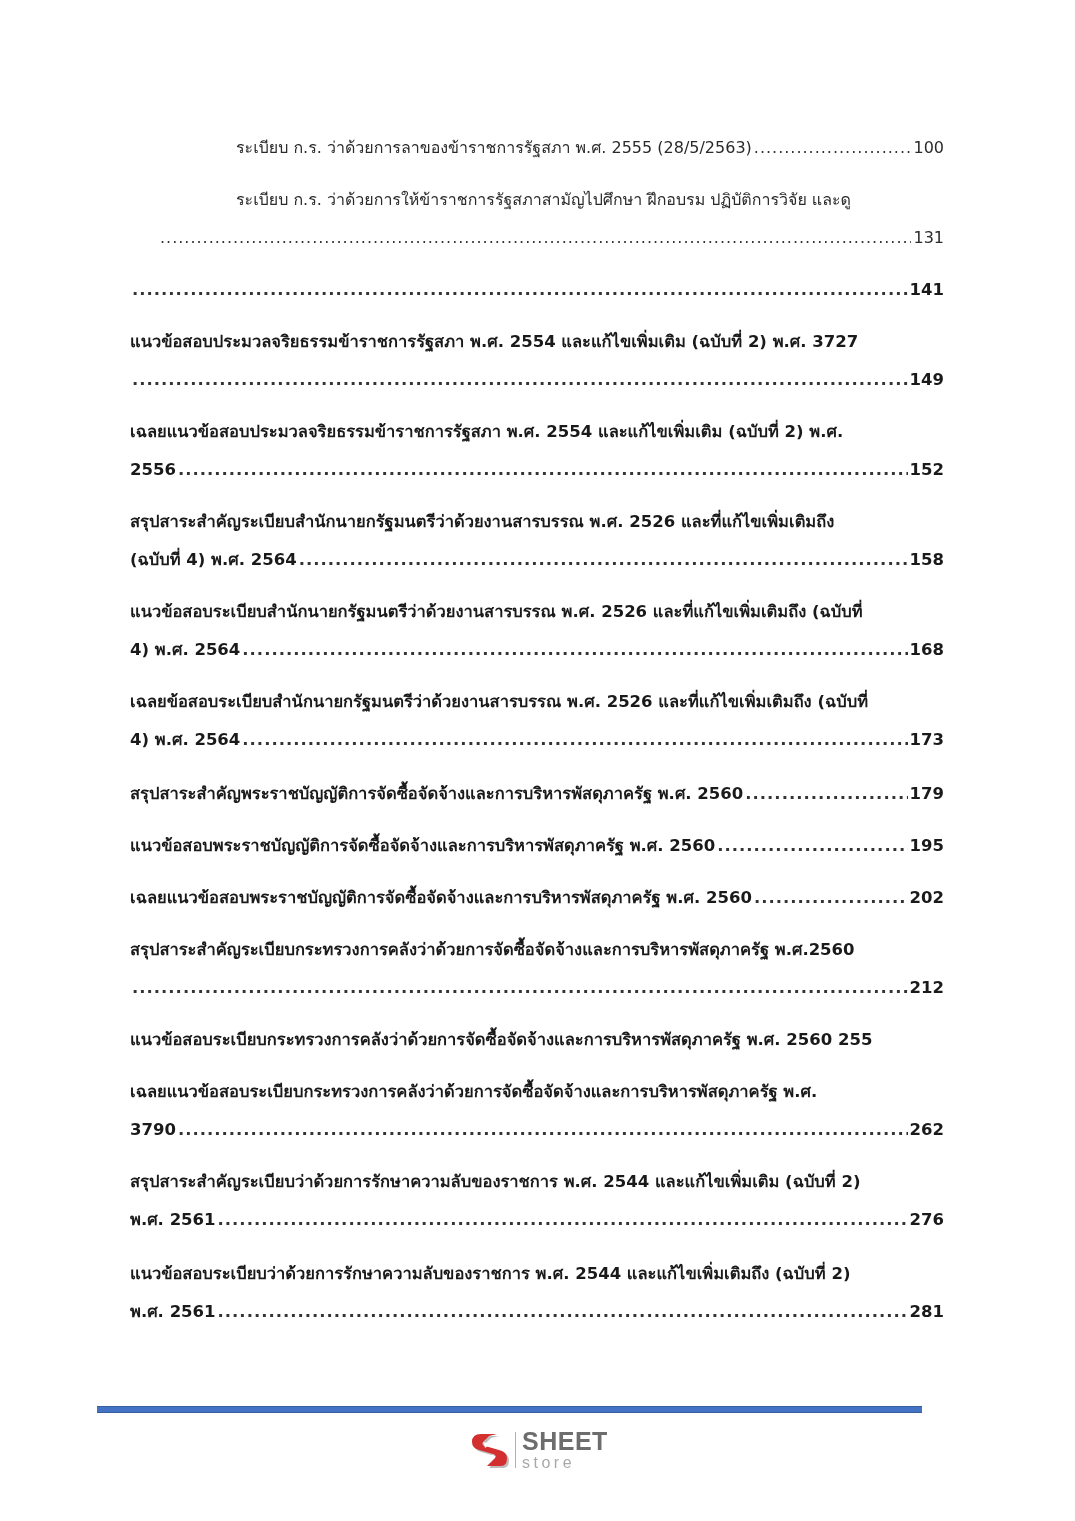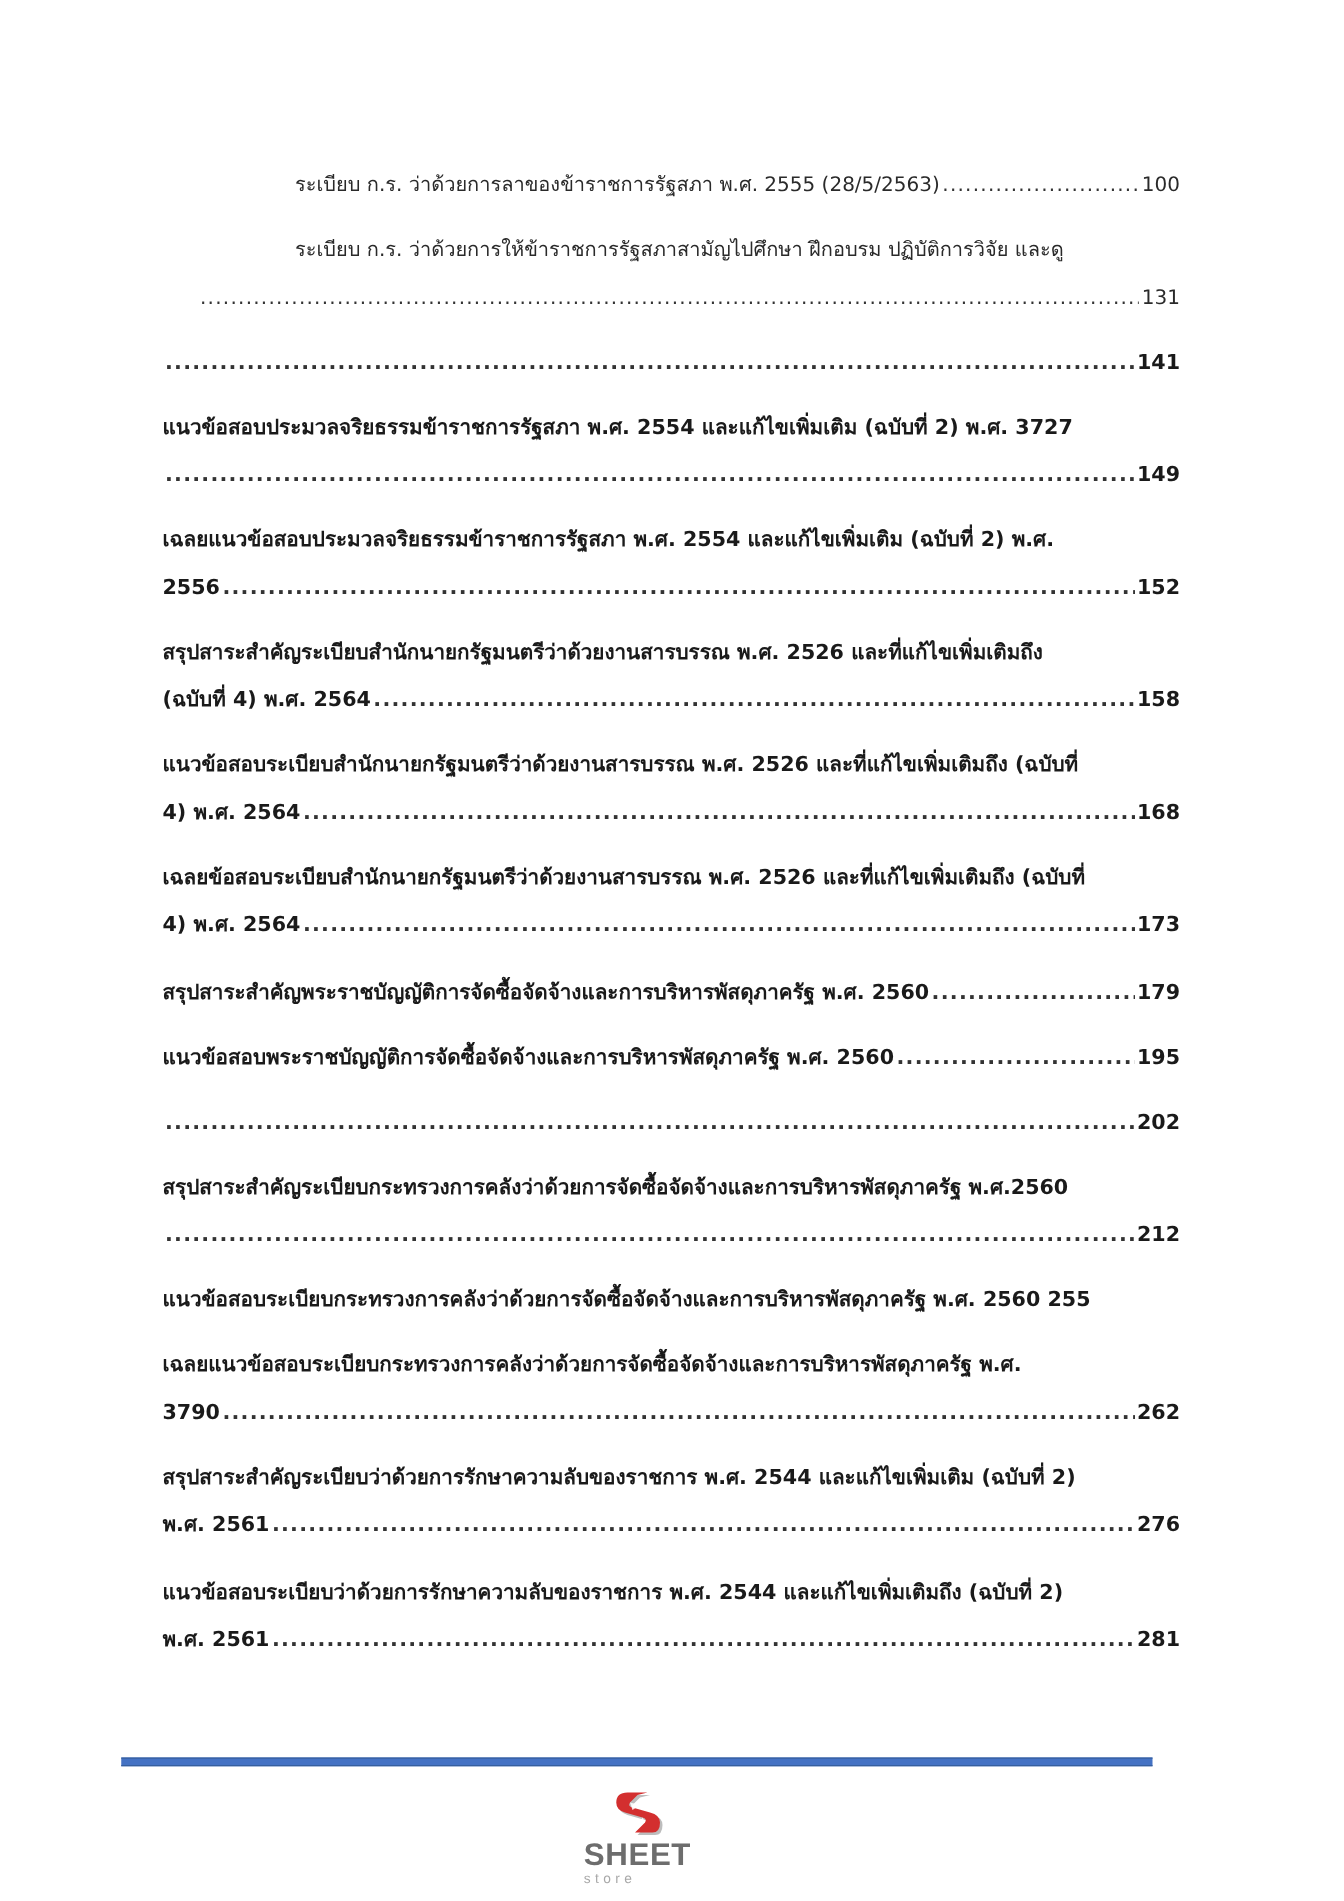--- a/index.html
+++ b/index.html
@@ -10,26 +10,26 @@
   .line { position:absolute; left:0; width:814px; height:28px; display:flex; align-items:baseline;
           white-space:nowrap; overflow:hidden; font-size:17.5px; line-height:28px; }
   .line .txt { flex:0 0 auto; }
   .line .leader { flex:1 1 auto; overflow:hidden; margin:0 2px; letter-spacing:1px; color:#333; }
   .line .leader::after { content:"....................................................................................................................................................................................................................................................................................................................."; }
   .line .page { flex:0 0 auto; }
   .bold .line { font-weight:bold; font-size:16.5px; }
   .sub .line { font-weight:normal; font-size:16px; color:#2a2a2a; }
   .footer-bar { position:absolute; left:97px; top:1406px; width:825px; height:7px; background:#4472c4;
                 border-top:1px solid #365f9e; border-bottom:1px solid #365f9e; box-sizing:border-box; }
-  .logo { position:absolute; left:467px; top:1428px; height:44px; display:flex; align-items:center;flex-direction:column; }
+  .logo { position:absolute; left:467px; top:1428px; height:44px; display:flex; align-items:center; }
   .logo-mark { width:44px; height:44px; position:relative; }
   .logo-divider { width:1px; height:36px; background:#b0b0b0; margin:0 6px 0 4px; }
   .logo-text { display:flex; flex-direction:column; line-height:1; }
   .logo-main { font-family:"Liberation Sans", sans-serif; font-weight:bold; font-size:25px; color:#6d6d6d; letter-spacing:0.5px; }
-  .logo-sub { font-family:"Liberation Sans", sans-serif; font-size:11px; color:#a8a8a8; letter-spacing:3.5px; margin-top:1px; }
+  .logo-sub { font-family:"Liberation Sans", sans-serif; font-size:16px; color:#a8a8a8; letter-spacing:3.5px; margin-top:1px; }
 </style>
 </head>
 <body>
 
 <div class="toc" id="toc">
     <div class="entry sub">
       <div class="line" style="top: 134px; left: 106px; width: 708px;">
         <span class="txt">ระเบียบ ก.ร. ว่าด้วยการลาของข้าราชการรัฐสภา พ.ศ. 2555 (28/5/2563)</span>
         <span class="leader"></span>
         <span class="page">100</span>
@@ -109,20 +109,21 @@
     </div>
     <div class="entry bold">
       <div class="line" style="top: 832px; left: 0px; width: 814px;">
         <span class="txt">แนวข้อสอบพระราชบัญญัติการจัดซื้อจัดจ้างและการบริหารพัสดุภาครัฐ พ.ศ. 2560</span>
         <span class="leader"></span>
         <span class="page">195</span>
       </div>
     </div>
     <div class="entry bold">
       <div class="line" style="top: 884px; left: 0px; width: 814px;">
+        <span class="txt">เฉลยแนวข้อสอบพระราชบัญญัติการจัดซื้อจัดจ้างและการบริหารพัสดุภาครัฐ พ.ศ. 2560</span>
         <span class="leader"></span>
         <span class="page">202</span>
       </div>
     </div>
     <div class="entry bold">
       <div class="line" style="top: 936px; left: 0px; width: 814px;">
         <span class="txt">สรุปสาระสำคัญระเบียบกระทรวงการคลังว่าด้วยการจัดซื้อจัดจ้างและการบริหารพัสดุภาครัฐ พ.ศ.2560</span>
       </div>
       <div class="line" style="top: 974px; left: 0px; width: 814px;">
         <span class="txt"></span>

